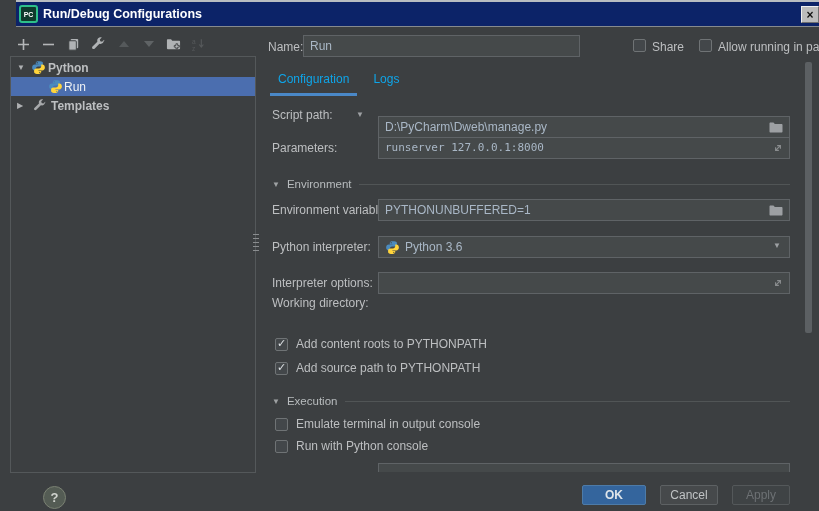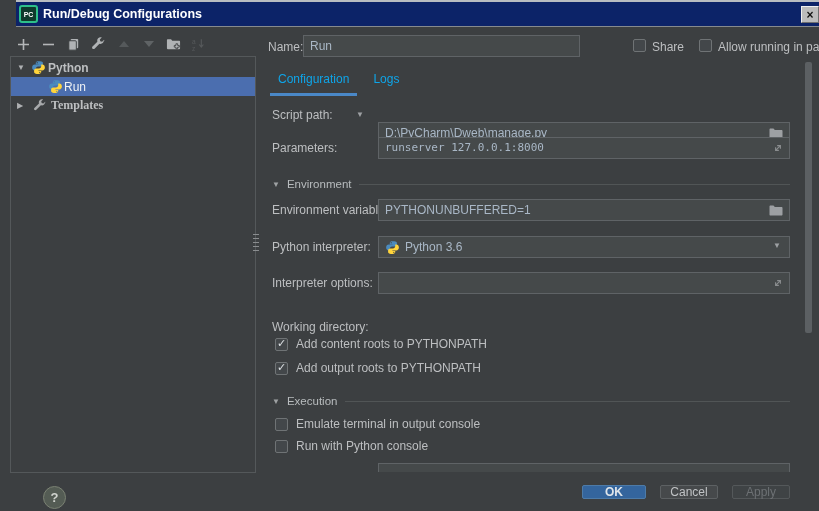--- a/index.html
+++ b/index.html
@@ -75,21 +75,21 @@
   .cbrow{position:absolute;left:13px;display:flex;align-items:center;height:14px;}
   .cbrow .cb{margin-right:8px;}
   .cbrow span.lbl{white-space:nowrap;}
 
   .scroll-thumb{position:absolute;left:805px;top:62px;width:7px;height:271px;background:#5c6063;border-radius:2px;}
 
   
   .help-btn{position:absolute;left:43px;top:486px;width:23px;height:23px;border-radius:50%;
     background:#545c54;border:1px solid #7a8173;box-sizing:border-box;color:#d0d3ce;
     display:flex;align-items:center;justify-content:center;font-size:13px;font-weight:bold;}
-  .btn{position:absolute;top:485px;height:14px;box-sizing:border-box;border-radius:2px;
+  .btn{position:absolute;top:485px;height:20px;box-sizing:border-box;border-radius:2px;
     display:flex;align-items:center;justify-content:center;font-size:12px;}
   .btn-ok{left:582px;width:64px;background:#34659d;border:1px solid #4d7ba8;color:#dfe5ea;font-weight:bold;}
   .btn-cancel{left:660px;width:58px;background:#46494b;border:1px solid #5d6163;color:#c0c3c5;}
   .btn-apply{left:732px;width:58px;background:#3f4345;border:1px solid #54585a;color:#a9acae;}
   .btn-apply.disabled{color:#6d7174;text-align:center;}
 </style>
 </head>
 <body>
 
 <div class="window">
@@ -157,21 +157,21 @@
           <path fill="#4b8bbe" d="M7.8 1.2c-1.6 0-2.7.7-2.7 1.9v1.3h3v.5H3.9C2.4 4.9 1.2 6.1 1.2 8s1.2 3.1 2.7 3.1h1.2V9.3c0-1.3 1.1-2.4 2.4-2.4h3c1.2 0 2.2-1 2.2-2.2V3.1c0-1.1-1.2-1.9-2.9-1.9zM6.6 2.2c.4 0 .7.3.7.7s-.3.7-.7.7-.7-.3-.7-.7.3-.7.7-.7z"></path>
           <path fill="#ffd43b" d="M8.2 14.8c1.6 0 2.7-.7 2.7-1.9v-1.3h-3v-.5h4.2c1.5 0 2.7-1.2 2.7-3.1s-1.2-3.1-2.7-3.1h-1.2v1.8c0 1.3-1.1 2.4-2.4 2.4h-3c-1.2 0-2.2 1-2.2 2.2v1.6c0 1.1 1.2 1.9 2.9 1.9zm1.2-1c-.4 0-.7-.3-.7-.7s.3-.7.7-.7.7.3.7.7-.3.7-.7.7z"></path>
         </svg>
       <span class="tree-label" style="margin-left:53px;">Run</span>
     </div>
     <div class="tree-row" style="top:39px;">
       <span class="twisty" style="left:6px;">▶</span>
       <svg class="tree-icon" style="left:22px;width:14px;height:14px;top:3px;" viewBox="0 0 16 16">
           <path fill="#a7a9ab" d="M14.2 4.3c0-.4-.1-.9-.3-1.3l-2.1 2.1-1.9-.5-.5-1.9 2.1-2.1c-.4-.2-.9-.3-1.3-.3-2 0-3.6 1.6-3.6 3.6 0 .4.1.8.2 1.1l-5.2 5.2c-.6.6-.6 1.6 0 2.2.6.6 1.6.6 2.2 0l5.2-5.2c.3.1.7.2 1.1.2 2 0 3.6-1.6 3.6-3.6z"></path>
         </svg>
-      <span class="tree-label" style="margin-left:40px;font-family:Liberation Serif, serif;">Templates</span>
+      <span class="tree-label" style="margin-left:40px;">Templates</span>
     </div>
   </div>
 
   <div class="splitter"></div>
 
   <div class="name-label">Name:</div>
   <div class="name-field">Run</div>
   <div class="cb hdr-cb" style="left:633px;"></div>
   <div class="hdr-cb-label" style="left:652px;">Share</div>
   <div class="cb hdr-cb" style="left:699px;"></div>
@@ -183,21 +183,21 @@
       </div>
     <div class="tab" style="margin-left:8px;">
         <span>Logs</span>
       </div>
   </div>
 
   <div class="config">
 
     <div class="flabel" style="top:6px;">Script path:</div>
     <div class="label-drop" style="top:6px;">▼</div>
-    <div class="ffield" style="top:24px;padding-left:17px;">
+    <div class="ffield" style="top:18px;padding-left:17px;">
       <span class="ftext">D:\PyCharm\Dweb\manage.py</span>
       <svg class="ficon-right" viewBox="0 0 16 16">
           <path fill="#9da0a3" d="M1.5 12.5v-8c0-.6.4-1 1-1h3l1.3 1.5h6.7c.6 0 1 .4 1 1v6.5c0 .6-.4 1-1 1h-11c-.6 0-1-.4-1-1z"></path>
         </svg>
     </div>
 
     <div class="flabel" style="top:39px;">Parameters:</div>
     <div class="ffield" style="top:39px;">
       <span class="ftext mono">runserver 127.0.0.1:8000</span>
       <svg class="ficon-right" style="width:12px;height:12px;top:4px;" viewBox="0 0 14 14" fill="none" stroke="#8a8d8f" stroke-width="1.3">
@@ -230,33 +230,33 @@
     </div>
 
     <div class="flabel" style="top:174px;">Interpreter options:</div>
     <div class="ffield" style="top:174px;">
       <span class="ftext"></span>
       <svg class="ficon-right" style="width:12px;height:12px;top:4px;" viewBox="0 0 14 14" fill="none" stroke="#8a8d8f" stroke-width="1.3">
           <path d="M4.5 9.5 9.5 4.5M6 4.2h3.8V8M8 9.8H4.2V6"></path>
         </svg>
     </div>
 
-    <div class="flabel" style="top:194px;margin-top:24px;">Working directory:</div>
+    <div class="flabel" style="top:194px;">Working directory:</div>
 
     <div class="cbrow" style="top:239px;">
       <span class="cb checked">
           <span class="tick">✓</span>
         </span>
       <span class="lbl">Add content roots to PYTHONPATH</span>
     </div>
     <div class="cbrow" style="top:263px;">
       <span class="cb checked">
           <span class="tick">✓</span>
         </span>
-      <span class="lbl">Add output roots to PYTHONPATH</span>
+      <span class="lbl">Add source path to PYTHONPATH</span>
     </div>
 
     <div class="section" style="top:295px;">
       <span class="sec-arrow">▼</span>
       <span class="sec-title">Execution</span>
       <span class="sec-line"></span>
     </div>
 
     <div class="cbrow" style="top:319px;">
       <span class="cb"></span>

